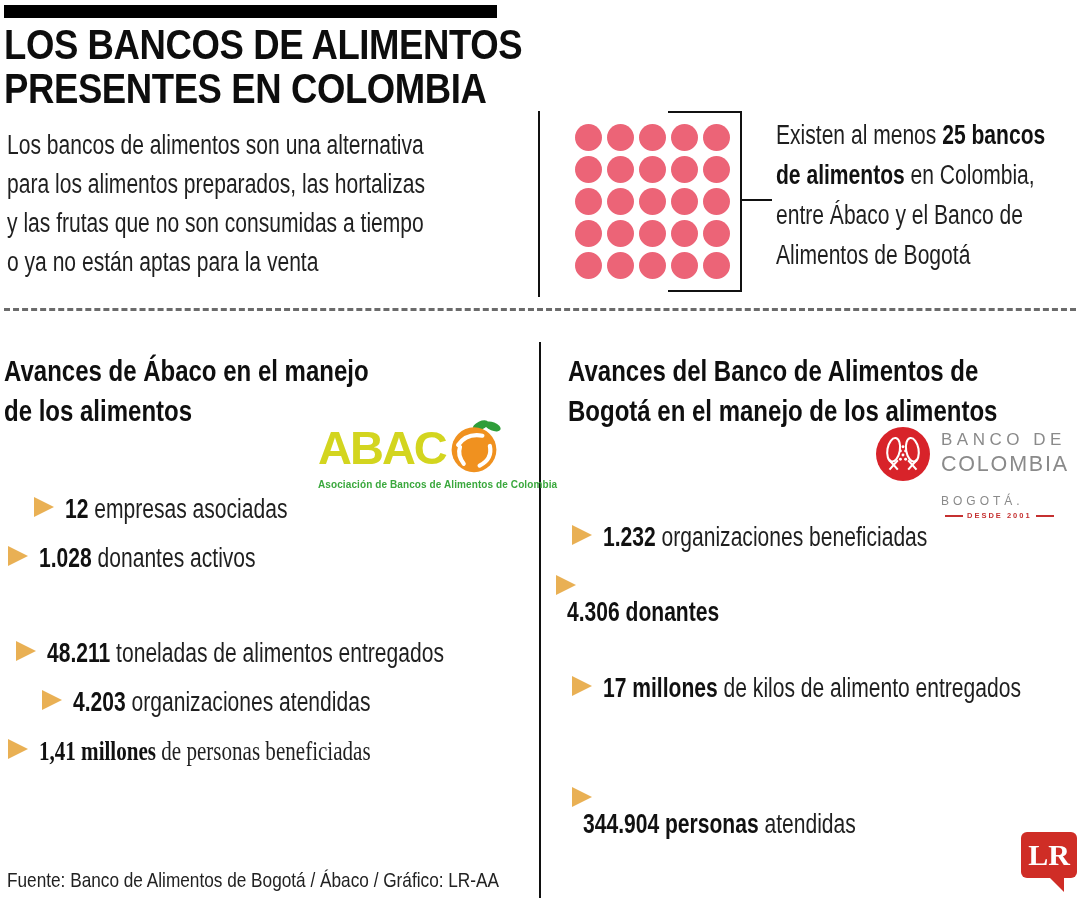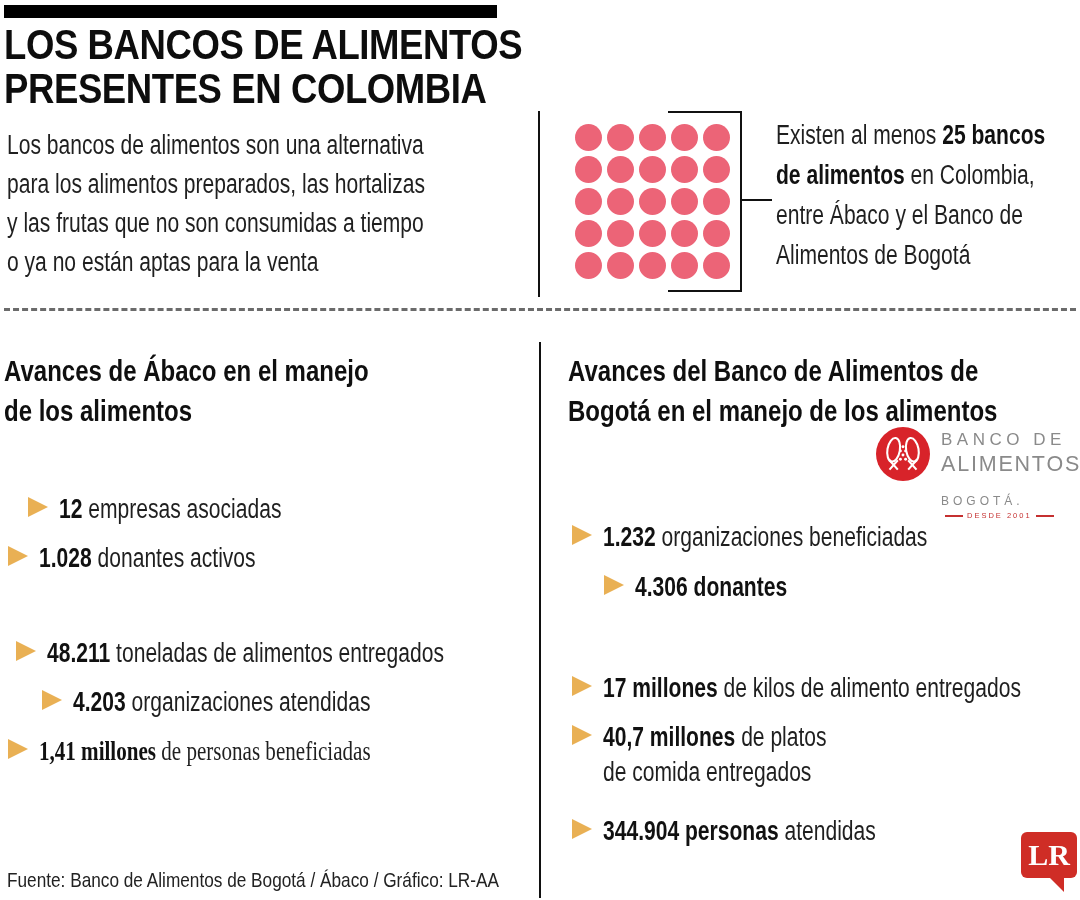--- a/index.html
+++ b/index.html
@@ -43,21 +43,21 @@
 
   
   .bank{left:876px;top:427px;display:flex;align-items:flex-start;}
   .bank-circle{width:54px;height:54px;border-radius:50%;background:#d8232a;flex:none;
                display:flex;align-items:center;justify-content:center;}
   .bank-text{margin-left:11px;margin-top:3px;}
   .bk1{font-size:17px;letter-spacing:4.5px;color:#8a8a8a;}
   .bk2{font-size:21.5px;letter-spacing:1.8px;color:#8a8a8a;margin-top:2px;}
   .bk3{font-size:12px;letter-spacing:4px;color:#8a8a8a;margin-top:17px;}
   .bk4{display:flex;align-items:center;margin-top:3px;}
-  .bk4 span{font-size:7.5px;letter-spacing:2px;color:#c53030;font-weight:400;}
+  .bk4 span{font-size:7.5px;letter-spacing:2px;color:#c53030;font-weight:700;}
   .desde-dash{width:18px;height:2px;background:#c53030;margin:0 4px;}
 
   
   .bullet{position:absolute;display:flex;align-items:flex-start;}
   .tri{width:0;height:0;border-left:20px solid #e9b054;border-top:10px solid transparent;
        border-bottom:10px solid transparent;margin-top:5px;flex:none;}
   .btxt{margin-left:11px;font-size:27px;line-height:35px;color:#1f1f1f;
         transform:scaleX(.78);transform-origin:0 0;white-space:nowrap;}
   .bval{font-weight:700;color:#111;}
 
@@ -134,22 +134,40 @@
   </div>
 
   <div class="abs dashed"></div>
   <div class="abs vline2"></div>
 
   <div class="abs hdr hdrL">
     <div>Avances de Ábaco en el manejo</div>
     <div>de los alimentos</div>
   </div>
 
-
-  <div class="bullet" style="left:6px;top:492px;padding-left:22px;">
+  <div class="abs abaco">
+    <div class="abaco-row">
+      <span class="abaco-word">ABAC</span>
+      <span>
+        <svg width="56" height="56" viewBox="0 0 60 60">
+          <ellipse cx="37" cy="8" rx="9" ry="4.5" fill="#2f9e3a" transform="rotate(-25 37 8)"></ellipse>
+          <ellipse cx="50" cy="9" rx="9" ry="4.5" fill="#2f9e3a" transform="rotate(22 50 9)"></ellipse>
+          <circle cx="30" cy="34" r="24" fill="#f0911f"></circle>
+          <g fill="none" stroke="#ffffff" stroke-width="4.5" stroke-linecap="round">
+            <path d="M13 29 q9 -13 26 -10"></path>
+            <path d="M47 30 q3 14 -11 21"></path>
+            <path d="M19 49 q-7 -9 -4 -18"></path>
+          </g>
+        </svg>
+      </span>
+    </div>
+    <div class="abaco-sub">Asociación de Bancos de Alimentos de Colombia</div>
+  </div>
+
+  <div class="bullet" style="left:12px;top:492px;padding-left:22px;">
     <span class="tri"></span>
     <div class="btxt"><span class="bval">12</span><span> empresas asociadas</span><div></div></div>
   </div>
   <div class="bullet" style="left:8px;top:541px;">
     <span class="tri"></span>
     <div class="btxt"><span class="bval">1.028</span><span> donantes activos</span><div></div></div>
   </div>
   <div class="bullet" style="left:8px;top:636px;padding-left:8px;">
     <span class="tri"></span>
     <div class="btxt"><span class="bval">48.211</span><span> toneladas de alimentos entregados</span><div></div></div>
@@ -182,47 +200,43 @@
             <circle cx="23.5" cy="23" r="1.4"></circle>
             <circle cx="28.5" cy="23" r="1.4"></circle>
           <circle cx="26" cy="27" r="1.4"></circle>
             <circle cx="23.5" cy="31" r="1.4"></circle>
             <circle cx="28.5" cy="31" r="1.4"></circle>
         </g>
       </svg>
     </div>
     <div class="bank-text">
       <div class="bk1">BANCO DE</div>
-      <div class="bk2">ALIMENTOS</div>
+      <div class="bk2">COLOMBIA</div>
       <div class="bk3">BOGOTÁ.</div>
       <div class="bk4">
         <i class="desde-dash"></i>
         <span>DESDE 2001</span>
         <i class="desde-dash"></i>
       </div>
     </div>
   </div>
 
   <div class="bullet" style="left:572px;top:520px;">
     <span class="tri"></span>
     <div class="btxt"><span class="bval">1.232</span><span> organizaciones beneficiadas</span><div></div></div>
   </div>
-  <div class="bullet" style="left:604px;top:570px;">
+  <div class="bullet" style="left:556px;top:570px;flex-direction:column;">
     <span class="tri"></span>
     <div class="btxt"><span class="bval">4.306 donantes</span><span></span><div></div></div>
   </div>
   <div class="bullet" style="left:572px;top:671px;">
     <span class="tri"></span>
     <div class="btxt"><span class="bval">17 millones</span><span> de kilos de alimento entregados</span><div></div></div>
   </div>
-  <div class="bullet" style="left:572px;top:720px;">
-    <span class="tri"></span>
-    <div class="btxt"><span class="bval">40,7 millones</span><span> de platos</span><div>de comida entregados</div></div>
-  </div>
-  <div class="bullet" style="left:572px;top:814px;">
+  <div class="bullet" style="left:572px;top:782px;flex-direction:column;">
     <span class="tri"></span>
     <div class="btxt"><span class="bval">344.904 personas</span><span> atendidas</span><div></div></div>
   </div>
 
   <div class="abs footer">Fuente: Banco de Alimentos de Bogotá / Ábaco / Gráfico: LR-AA</div>
 
   <div class="abs lr">
     <div class="lr-box">LR</div>
     <div class="lr-tail"></div>
   </div>

